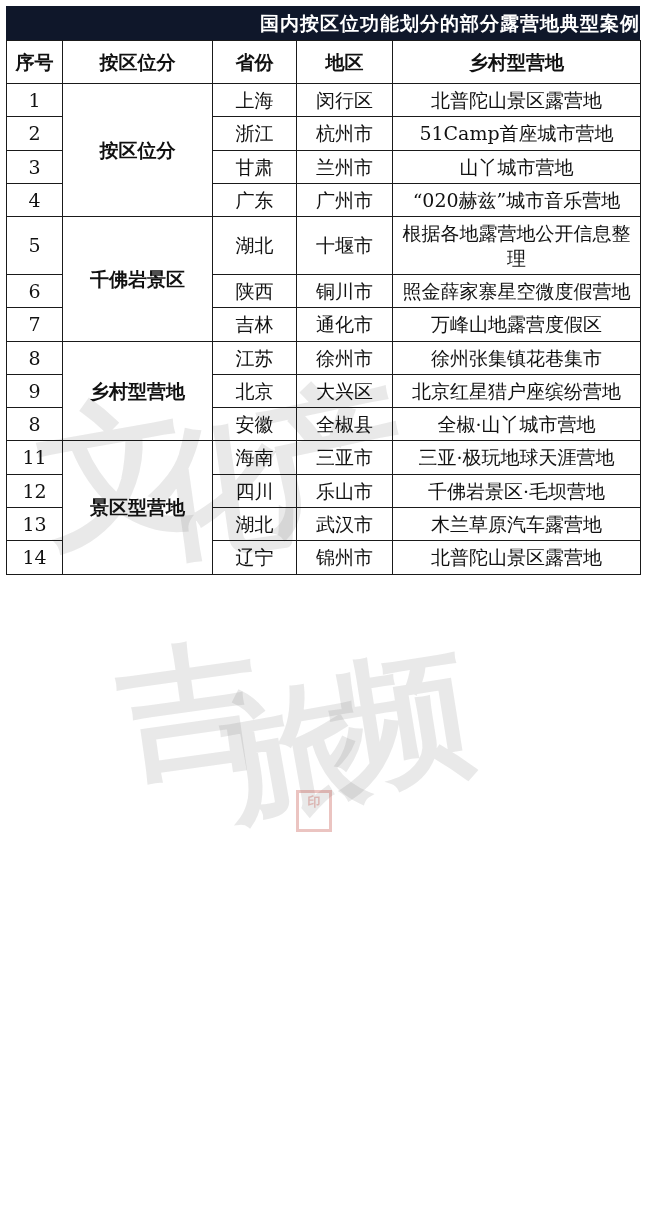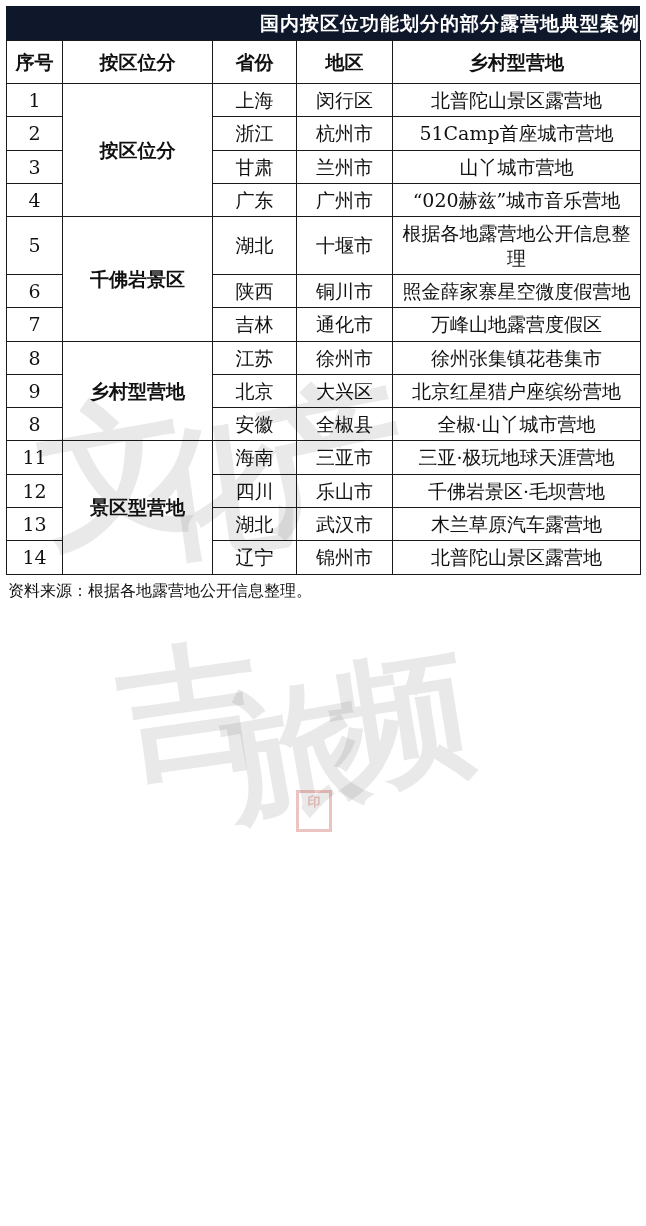--- a/index.html
+++ b/index.html
@@ -244,15 +244,14 @@
       <tr>
         <td class="idx">14</td>
         <td>辽宁</td>
         <td>锦州市</td>
         <td class="name">北普陀山景区露营地</td>
       </tr>
 
     </tbody>
   </table>
 
-  <div class="source">资料来源：根据各地露营地公开信息整理。</div>
 
 </div>
 
 </body></html>

